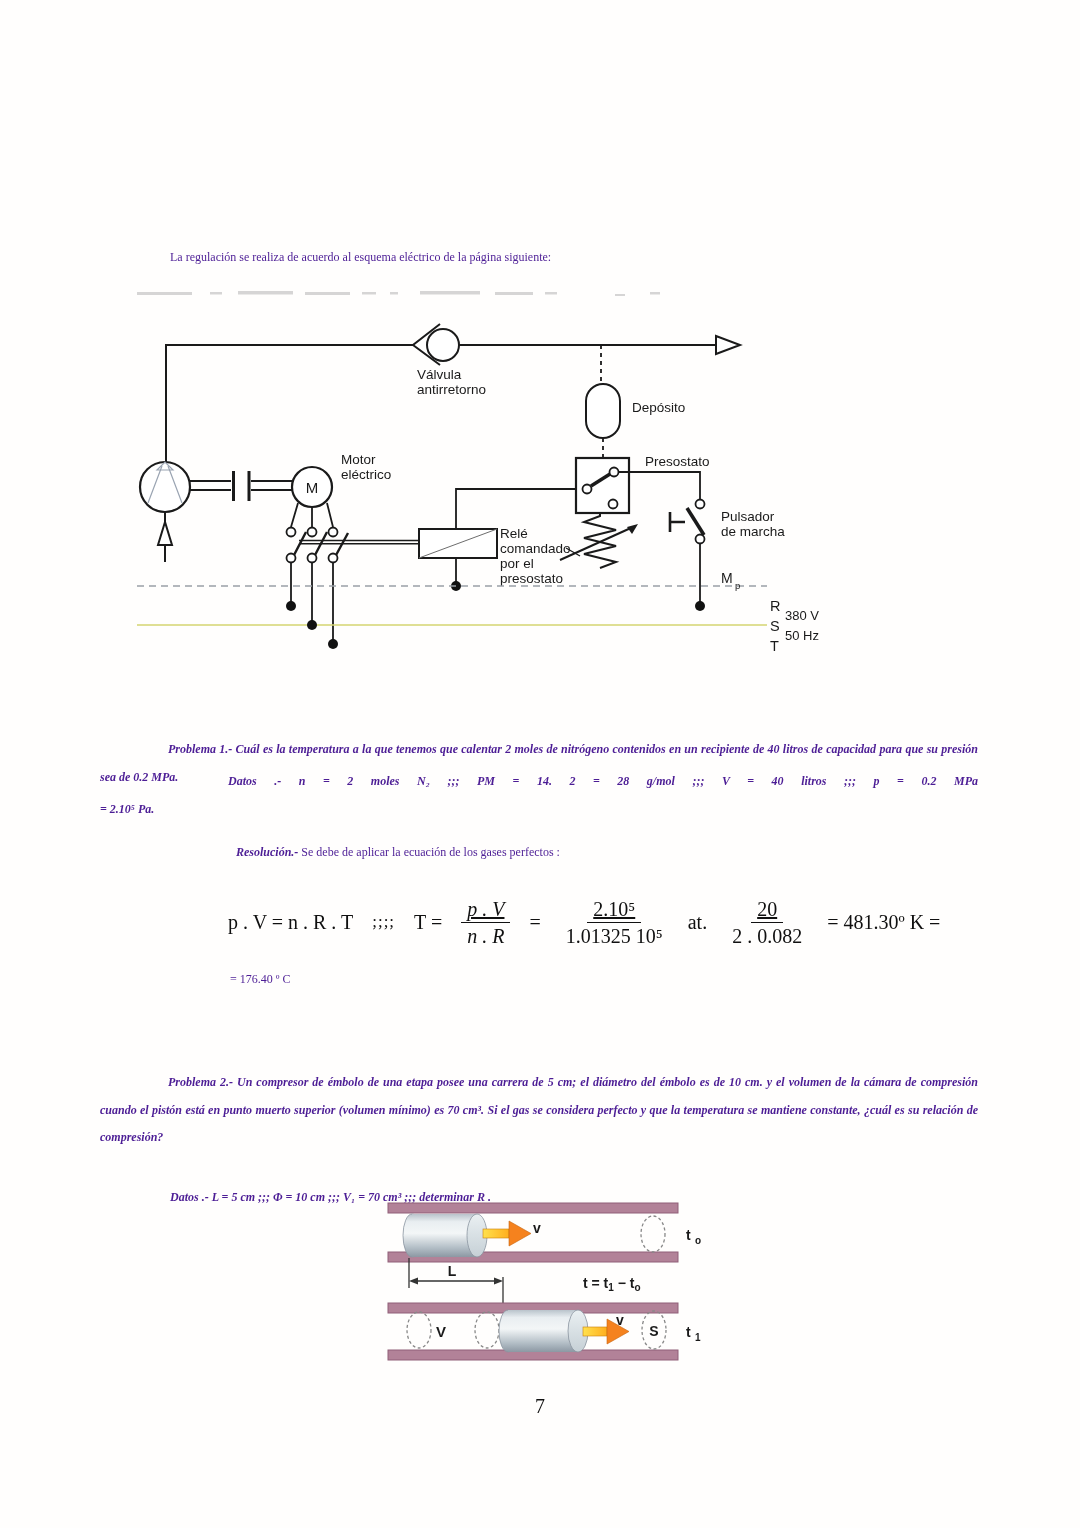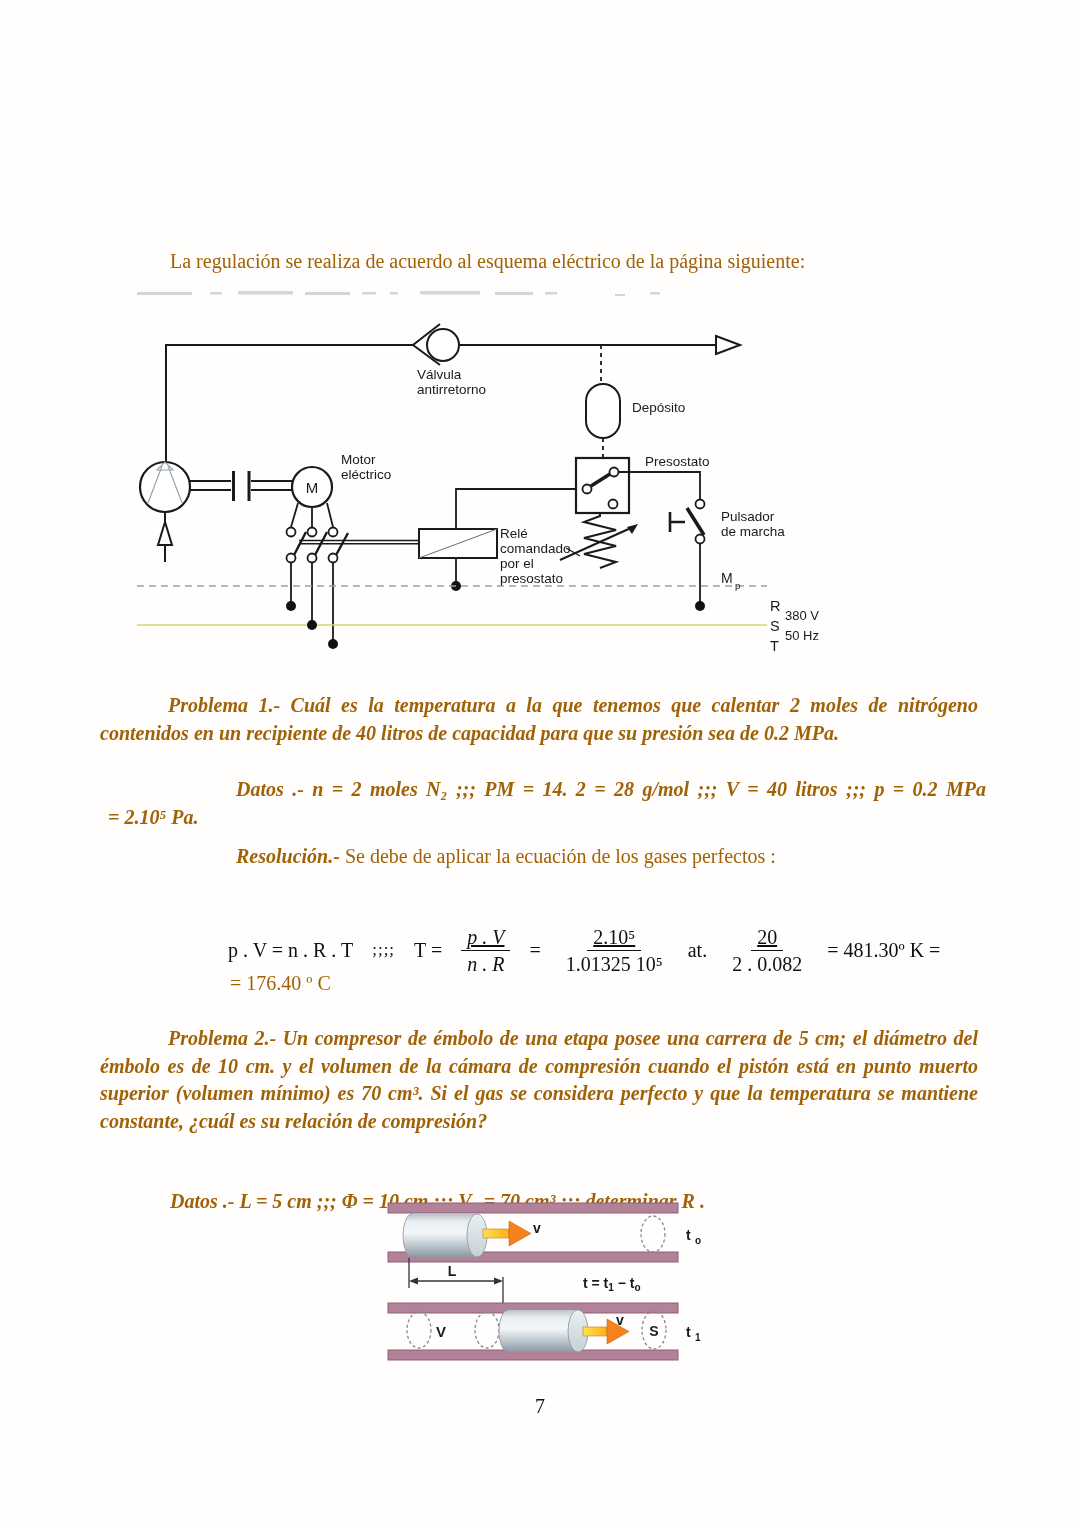--- a/index.html
+++ b/index.html
@@ -3,28 +3,28 @@
 <meta charset="utf-8">
 <style>
   html,body{margin:0;padding:0;background:#ffffff;}
   .page{position:relative;width:1080px;height:1528px;background:#fffefd;overflow:hidden;
         font-family:"Liberation Serif","DejaVu Serif",serif;color:#111;}
   .abs{position:absolute;}
   
   .title{font-family:"DejaVu Sans",sans-serif;font-style:italic;font-weight:bold;
          font-size:29px;letter-spacing:1.2px;color:#0c0c0c;line-height:43px;}
   
-  .serif{font-size:20px;color:#a16207;}
+  .serif{font-size:12px;color:#4c1d95;}
   .bolditalic{font-weight:bold;font-style:italic;}
-  .para{text-align:justify;line-height:27.5px;}
+  .para{text-align:justify;line-height:27.5px;margin-top:44px;}
   .indent{text-indent:68px;}
   .j-full{display:block;text-align:justify;text-align-last:justify;text-indent:128px;line-height:27.5px;}
   .cont-line{display:block;line-height:27.5px;}
   
-  .equation{display:flex;align-items:center;gap:19px;font-size:20px;color:#101010;margin-top:28px;}
+  .equation{display:flex;align-items:center;gap:19px;font-size:20px;color:#101010;}
   .frac{display:inline-flex;flex-direction:column;align-items:center;line-height:1.2;}
   .frac .num{border-bottom:1.6px solid #111;padding:0 6px 1px 6px;text-decoration:underline;}
   .frac .den{padding:1px 6px 0 6px;text-align:center;}
   .it{font-style:italic;}
   .sep{font-size:17px;letter-spacing:1px;}
   svg text{font-family:"Liberation Sans","DejaVu Sans",sans-serif;fill:#1a1a1a;}
   .pageno{font-size:20px;}
 </style>
 </head>
 <body>
@@ -167,21 +167,21 @@
       <text x="770" y="611" font-size="14.5">R</text>
       <text x="785" y="620" font-size="13">380 V</text>
       <text x="770" y="631" font-size="14.5">S</text>
       <text x="785" y="640" font-size="13">50 Hz</text>
       <text x="770" y="651" font-size="14.5">T</text>
     </g>
   </svg>
 
   <div class="abs serif bolditalic para indent" style="left:100px;top:692px;width:878px;">Problema 1.- Cuál es la temperatura a la que tenemos que calentar 2 moles de nitrógeno contenidos en un recipiente de 40 litros de capacidad para que su presión sea de 0.2 MPa.</div>
 
-  <div class="abs serif bolditalic" style="left:108px;top:768px;width:878px;margin-top:8px;">
+  <div class="abs serif bolditalic" style="left:100px;top:768px;width:878px;">
     <span class="j-full">Datos .- n = 2 moles N₂ ;;; PM = 14. 2 = 28 g/mol ;;; V = 40 litros ;;; p = 0.2 MPa</span>
     <span class="cont-line">= 2.10⁵  Pa.</span>
   </div>
 
   <div class="abs serif" style="left:236px;top:845px;">
     <span class="bolditalic">Resolución.-</span><span> Se debe de aplicar la ecuación de los gases perfectos :</span>
   </div>
 
   <div class="abs equation" style="left:228px;top:890px;height:64px;">
     <span>p . V = n . R . T</span>

